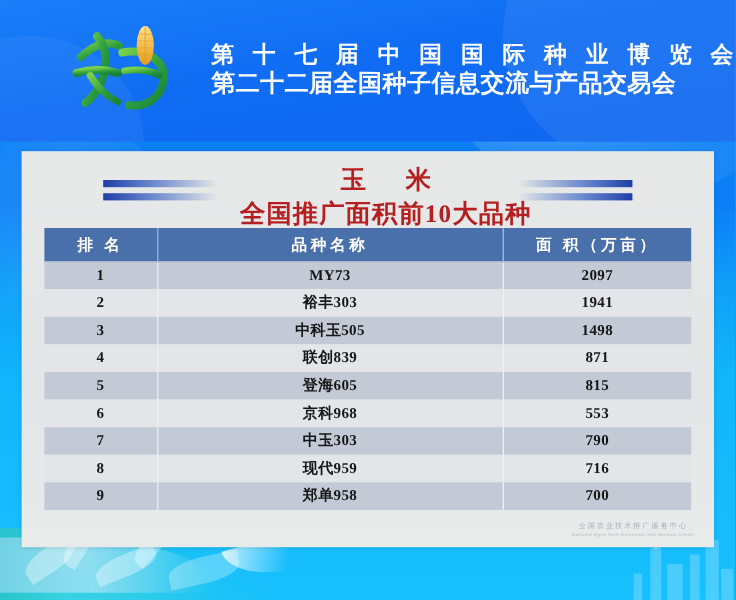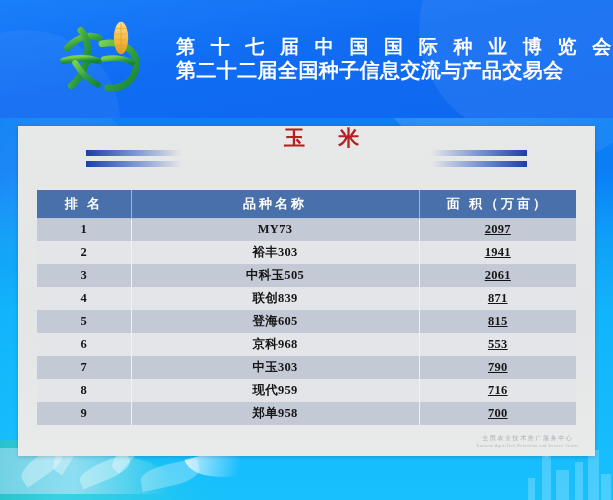--- a/index.html
+++ b/index.html
@@ -113,21 +113,21 @@
     background: linear-gradient(180deg,#e7e8e8 0%, #e4e5e6 60%, #e9eaea 100%);
     box-shadow: 0 1px 4px rgba(0,0,0,.18);
   }
   
   .deco { position: absolute; height: 6px; }
   .deco.left  { left: 68px; background: linear-gradient(90deg,#1d3fa8 0%, #6f8ccf 45%, rgba(190,205,235,0) 100%); }
   .deco.right { right: 68px; background: linear-gradient(270deg,#1d3fa8 0%, #6f8ccf 45%, rgba(190,205,235,0) 100%); }
   .deco.d1 { top: 24px; width: 96px; }
   .deco.d2 { top: 35px; width: 96px; }
 
-  .ttl-wrap { position: absolute; left: 0; right: 0; top: 0; text-align: center; padding-left: 30px; }
+  .ttl-wrap { position: absolute; left: 0; right: 0; top: 12px; text-align: center; padding-left: 30px; }
   .ttl-main {
     font-family: "Liberation Serif", serif;
     font-size: 21px; font-weight: 700; color: #b51f1f;
     letter-spacing: 14px; text-indent: 14px; line-height: 1.18;
   }
   .ttl-sub {
     font-family: "Liberation Serif", serif;
     font-size: 21px; font-weight: 700; color: #b51f1f;
     letter-spacing: 1px; line-height: 1.25; margin-top: 2px;
   }
@@ -153,21 +153,21 @@
     margin-top: 25px;
   }
   table.rank thead th:last-child { border-right: none; }
 
   table.rank tbody td {
     height: 23px; text-align: center;
     font-size: 12.5px; font-weight: 700; color: #161616;
     border-right: 1px solid #f0f1f2;
     letter-spacing: .3px;
   }
-  table.rank tbody td:last-child { border-right: none; text-decoration: underline; }
+  table.rank tbody td:last-child { border-right: none; }
   table.rank tbody tr:nth-child(odd)  td { background: #c3c9d5; }
   table.rank tbody tr:nth-child(even) td { background: #e3e5e8; }
 
   
   .watermark {
     position: absolute; right: 16px; bottom: 8px;
     text-align: center; opacity: .45; user-select: none;
   }
   .wm-cn {
     font-size: 6px; color: #5a5f68; letter-spacing: 1.6px;
@@ -250,20 +250,21 @@
 
 <section class="panel">
 
   <span class="deco left  d1"></span>
   <span class="deco left  d2"></span>
   <span class="deco right d1"></span>
   <span class="deco right d2"></span>
 
   <div class="ttl-wrap">
     <div class="ttl-main">玉 米</div>
+    <div class="ttl-sub">全国推广面积前10大品种</div>
   </div>
 
   <table class="rank">
     <colgroup>
       <col class="c-rank">
         <col class="c-name">
         <col class="c-area">
     </colgroup>
     <thead>
       <tr>
@@ -279,21 +280,21 @@
           <td>2097</td>
         </tr>
         <tr>
           <td>2</td>
           <td>裕丰303</td>
           <td>1941</td>
         </tr>
         <tr>
           <td>3</td>
           <td>中科玉505</td>
-          <td>2061</td>
+          <td>1498</td>
         </tr>
         <tr>
           <td>4</td>
           <td>联创839</td>
           <td>871</td>
         </tr>
         <tr>
           <td>5</td>
           <td>登海605</td>
           <td>815</td>

